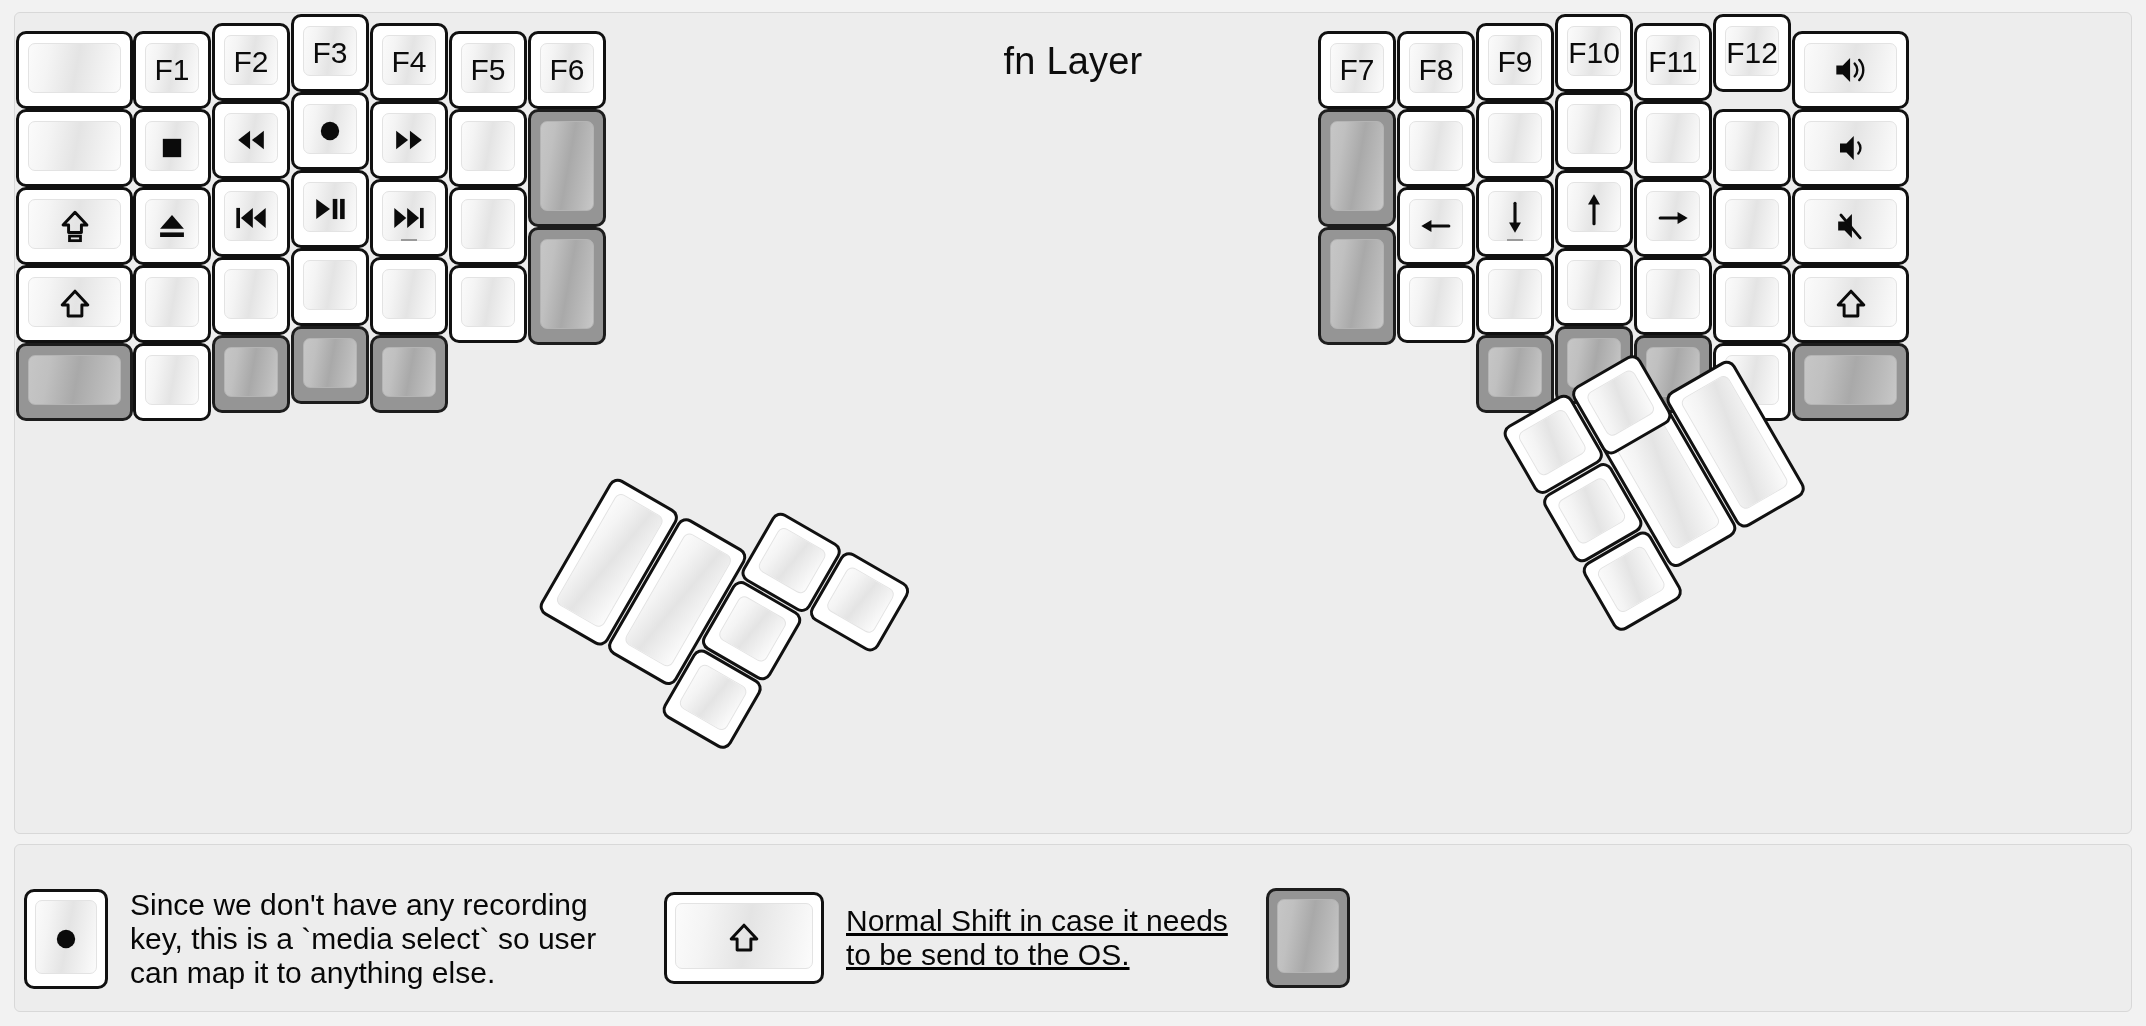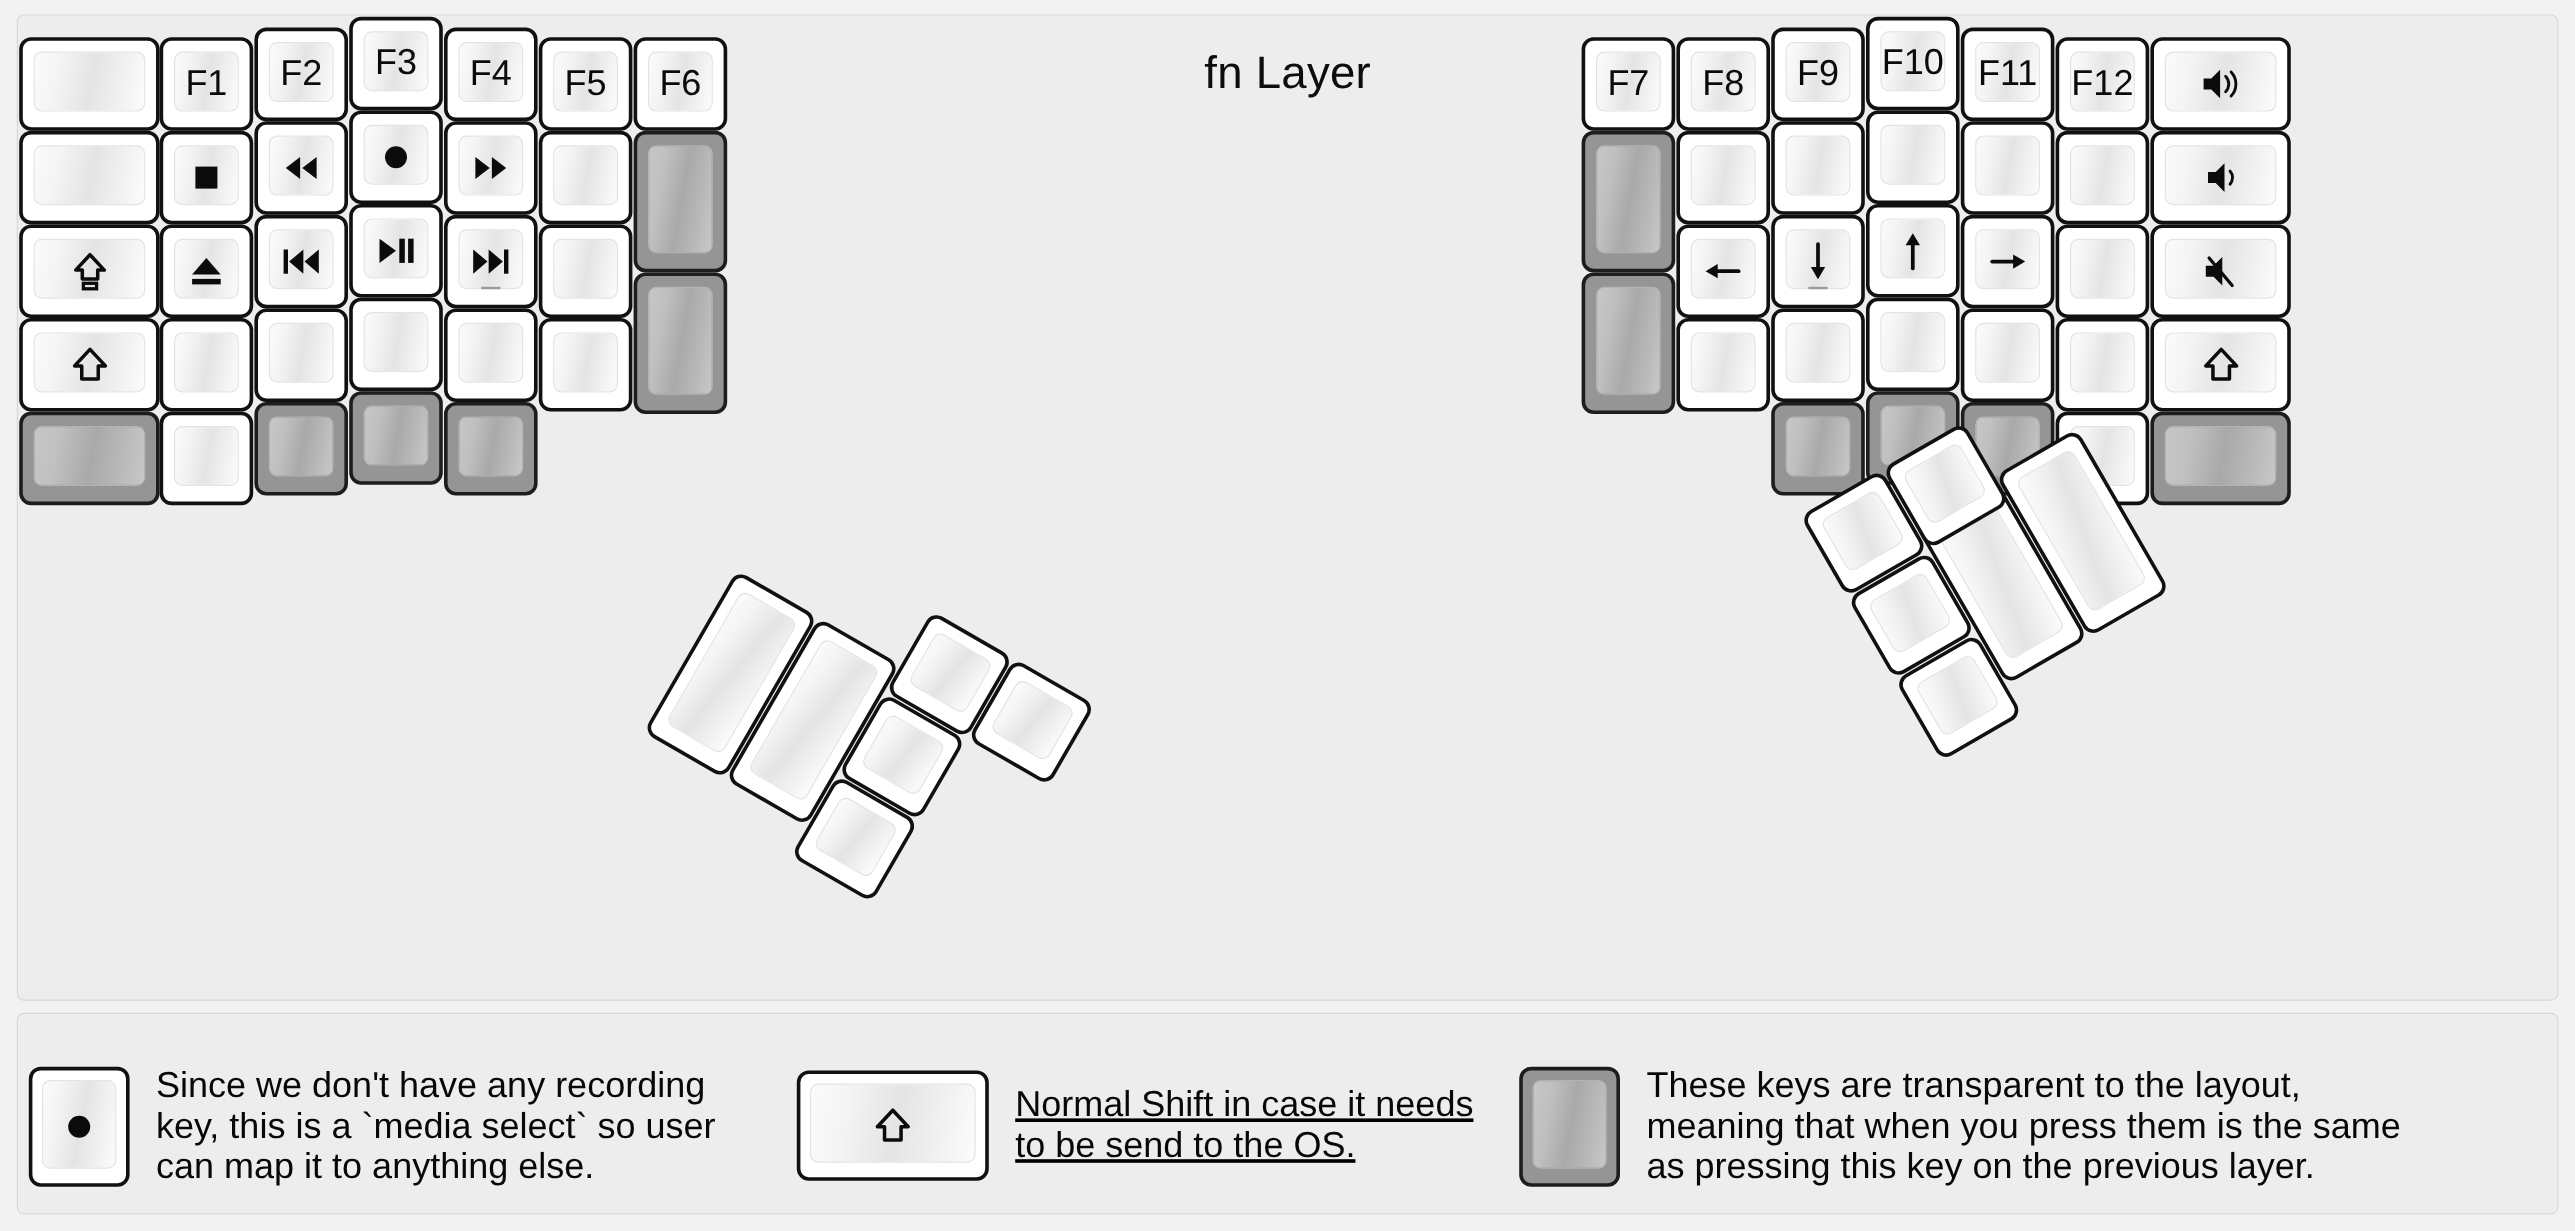--- a/index.html
+++ b/index.html
@@ -409,21 +409,21 @@
         </div>
       </div>
       <div class="key" style="left: 1634px; top: 257px; width: 78px; height: 78px;">
         <div class="inner"></div>
         <div class="lbl"></div>
       </div>
       <div class="key trans" style="left: 1634px; top: 335px; width: 78px; height: 78px;">
         <div class="inner"></div>
         <div class="lbl"></div>
       </div>
-      <div class="key" style="left: 1713px; top: 31px; width: 78px; height: 78px;">
+      <div class="key" style="left: 1713px; top: 14px; width: 78px; height: 78px;">
         <div class="inner"></div>
         <div class="lbl">F12</div>
       </div>
       <div class="key" style="left: 1713px; top: 109px; width: 78px; height: 78px;">
         <div class="inner"></div>
         <div class="lbl"></div>
       </div>
       <div class="key" style="left: 1713px; top: 187px; width: 78px; height: 78px;">
         <div class="inner"></div>
         <div class="lbl"></div>
@@ -560,19 +560,16 @@
           </div>
         </div>
         <div class="legend-text">Normal Shift in case it needs
 to be send to the OS.</div>
       </div>
       <div class="legend-item" style="left: 1266px; top: 888px;">
         <div class="legend-key trans" style="width: 84px; height: 100px;">
           <div class="inner"></div>
           <div class="lbl"></div>
         </div>
-        <div class="legend-text">These keys are transparent to the layout,
-meaning that when you press them is the same
-as pressing this key on the previous layer.</div>
       </div>
     </div>
 
 </div>
 
 </body></html>

